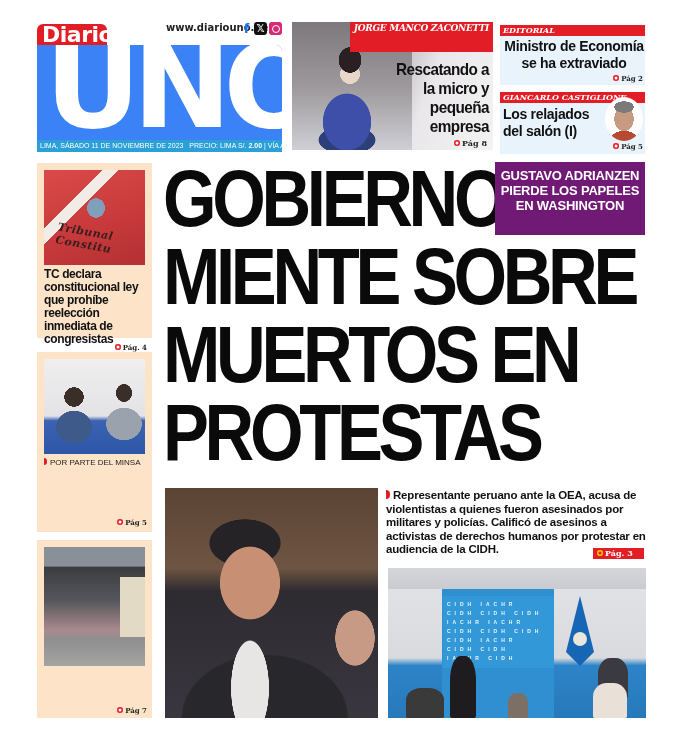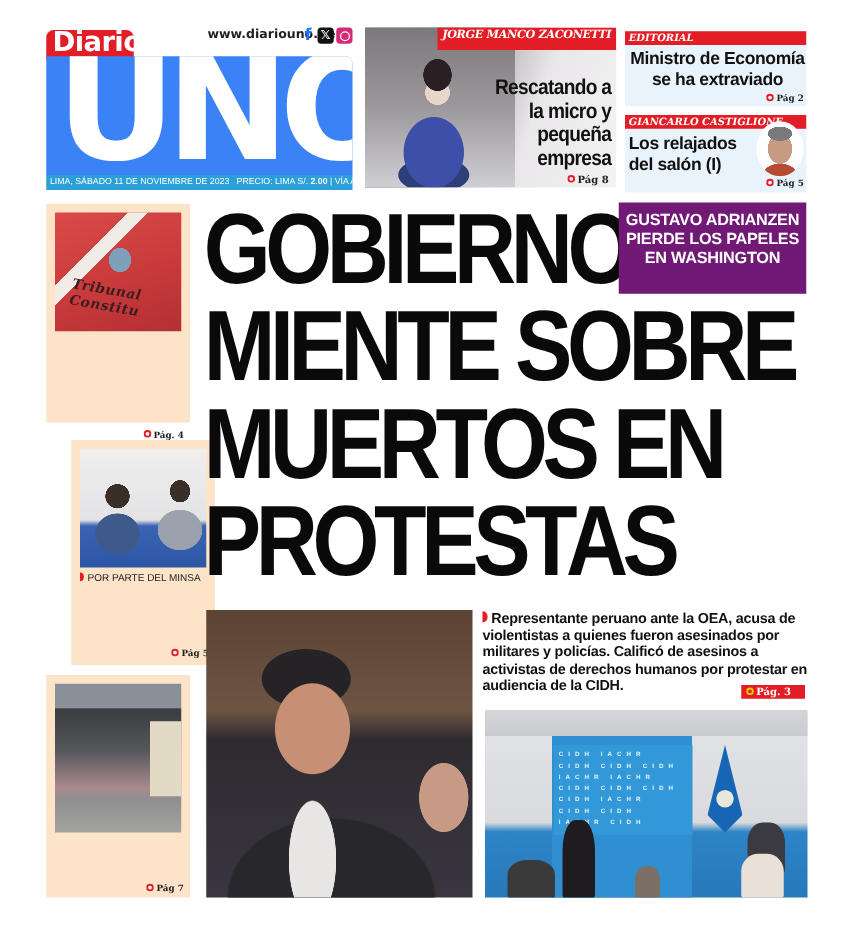--- a/index.html
+++ b/index.html
@@ -22,21 +22,21 @@
   .datebar b { font-weight: bold; }
 
   
   .top-story { left: 292px; top: 22px; width: 201px; height: 128px; background: linear-gradient(110deg, #8a7d7a 0%, #6a6570 25%, #b9b4b8 45%, #e9e7e9 65%, #f4f3f4 100%); overflow: hidden; }
   .ts-photo { left: 0; top: 0; width: 120px; height: 128px; background:
       radial-gradient(ellipse 16px 18px at 58px 38px, #2a2024 70%, transparent 72%),
       radial-gradient(ellipse 14px 14px at 58px 52px, #e8d6c8 70%, transparent 72%),
       radial-gradient(ellipse 34px 40px at 55px 100px, #3d4fa8 70%, transparent 72%),
       radial-gradient(ellipse 40px 20px at 55px 118px, #2d3f78 70%, transparent 72%),
       linear-gradient(180deg, #7d787c 0%, #9c989b 50%, #cfcfd5 100%); }
-  .ts-author { right: 0; top: 0; height: 18px; background: #e31d25; color: #fff; font: italic bold 9px "DejaVu Serif", serif; line-height: 13px; padding: 0 4px; letter-spacing: -0.3px; }
+  .ts-author { right: 0; top: 0; height: 30px; background: #e31d25; color: #fff; font: italic bold 9px "DejaVu Serif", serif; line-height: 13px; padding: 0 4px; letter-spacing: -0.3px; }
   .ts-kicker { right: 4px; top: 17px; width: 90px; text-align: right; font: 8px "Liberation Sans", sans-serif; color: #222; line-height: 9px; }
   .ts-kicker::before { content: ""; display: inline-block; width: 4px; height: 7px; background: #e31d25; margin-right: 2px; border-radius: 0 4px 4px 0; }
   .ts-head { right: 4px; top: 38px; width: 110px; text-align: right; font: bold 17px "Liberation Sans", sans-serif; color: #111; line-height: 19px; letter-spacing: -0.6px; transform: scaleX(0.9); transform-origin: right; }
   .ts-pag { right: 6px; top: 116px; font: bold 8px "DejaVu Serif", serif; color: #222; }
 
   .pag-dot { display: inline-block; width: 6px; height: 6px; border-radius: 50%; background: #e31d25; margin-right: 2px; vertical-align: 0; box-shadow: inset 0 0 0 1.5px #e31d25, inset 0 0 0 3px #fff; }
 
   
   .ed-box { left: 500px; top: 25px; width: 145px; height: 60px; background: #e8f3fb; }
   .ed-label { left: 500px; top: 25px; width: 145px; height: 11px; background: #e31d25; color: #fff; font: italic bold 8px "DejaVu Serif", serif; line-height: 11px; padding-left: 3px; }
@@ -48,21 +48,21 @@
   .col-head { left: 503px; top: 106px; width: 100px; font: bold 14px "Liberation Sans", sans-serif; color: #111; line-height: 17px; letter-spacing: -0.3px; }
   .col-avatar { left: 605px; top: 97px; width: 38px; height: 44px; border-radius: 50%; background:
       radial-gradient(ellipse 12px 7px at 19px 10px, #7a7a7a 80%, transparent 82%),
       radial-gradient(ellipse 12px 15px at 19px 22px, #c79a82 80%, transparent 82%),
       radial-gradient(ellipse 16px 10px at 19px 42px, #b64a32 80%, transparent 82%), #ffffff; }
   .col-pag { right: 38px; top: 142px; font: bold 7px "DejaVu Serif", serif; color: #222; }
 
   
   .card { left: 37px; width: 115px; background: #fde4c8; }
   .card1 { top: 163px; height: 175px; }
-  .card2 { top: 352px; height: 180px; margin-left: 20px; }
+  .card2 { top: 352px; height: 180px; }
   .card3 { top: 540px; height: 178px; }
   .card-photo { left: 7px; top: 7px; width: 101px; }
   .c1-photo { height: 95px; background:
       linear-gradient(135deg, transparent 0 30%, #f2ece6 30% 38%, transparent 38%),
       radial-gradient(ellipse 11px 12px at 52px 38px, #7fa0bb 80%, transparent 82%),
       linear-gradient(160deg, #d94a48 0%, #c93a3c 55%, #b33033 100%); }
   .c1-photo-text { left: 12px; top: 58px; font: bold italic 11px "DejaVu Serif", serif; color: #3a1e1e; transform: rotate(10deg); letter-spacing: 0.5px; }
   .c2-photo { height: 95px; background:
       radial-gradient(ellipse 12px 12px at 30px 38px, #3a2e28 80%, transparent 82%),
       radial-gradient(ellipse 22px 20px at 30px 68px, #3d5a8a 80%, transparent 82%),
@@ -142,20 +142,21 @@
 <div class="abs col-box"></div>
 <div class="abs col-label">GIANCARLO CASTIGLIONE</div>
 <div class="abs col-head">Los relajados del salón (I)</div>
 <div class="abs col-avatar"></div>
 <div class="abs col-pag"><span class="pag-dot"></span><span>Pág 5</span></div>
 
 <div class="abs card card1">
   <div class="abs card-photo c1-photo">
     <div class="abs c1-photo-text">Tribunal Constitu</div>
   </div>
+  <div class="abs card-head" style="top:105px">TC declara constitucional ley que prohíbe reelección inmediata de congresistas</div>
   <div class="abs card-pag" style="top:180px"><span class="pag-dot"></span><span>Pág. 4</span></div>
 </div>
 
 <div class="abs card card2">
   <div class="abs card-photo c2-photo"></div>
   <div class="abs card-kicker" style="top:106px">POR PARTE DEL MINSA</div>
   <div class="abs card-pag" style="top:166px"><span class="pag-dot"></span><span>Pág 5</span></div>
 </div>
 
 <div class="abs card card3">

